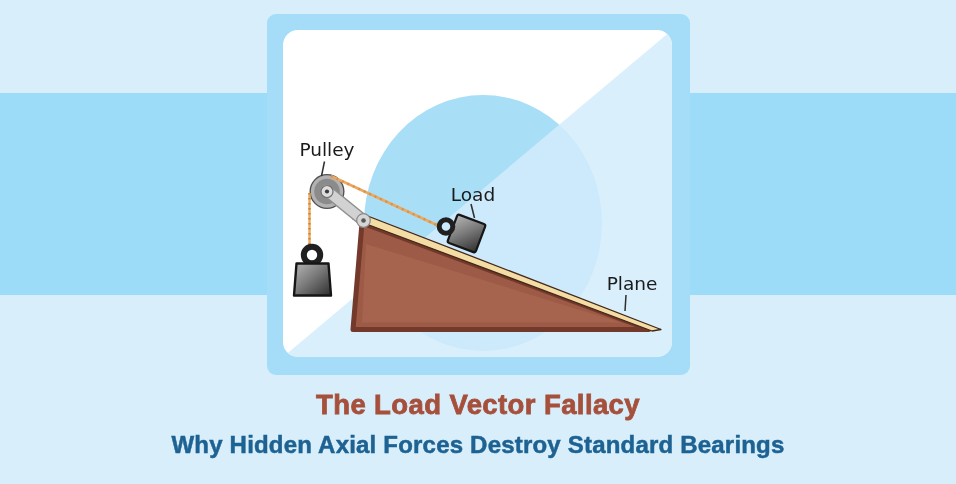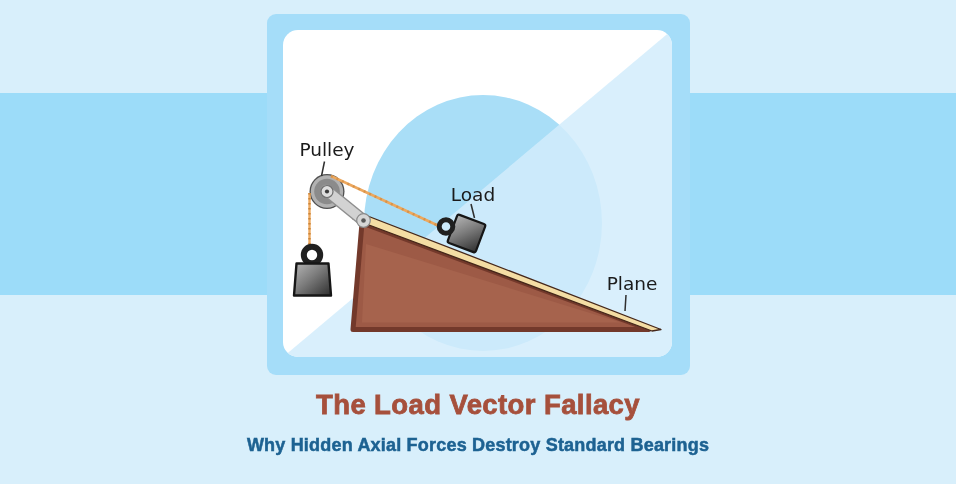--- a/index.html
+++ b/index.html
@@ -34,21 +34,21 @@
     font-family:"DejaVu Sans",sans-serif;font-size:18.5px;
     fill:var(--label_text,#1b1b1b);
   }
   .title-line{
     position:absolute;left:0;top:390px;width:956px;text-align:center;
     font-size:27.5px;line-height:30px;font-weight:800;letter-spacing:0.4px;
     color:var(--title,#a6503c);-webkit-text-stroke:0.8px var(--title,#a6503c);
   }
   .subtitle-line{
     position:absolute;left:0;top:431px;width:956px;text-align:center;
-    font-size:18px;line-height:28px;font-weight:700;letter-spacing:0.2px;
+    font-size:24px;line-height:28px;font-weight:700;letter-spacing:0.2px;
     color:var(--subtitle,#1d6292);-webkit-text-stroke:0.5px var(--subtitle,#1d6292);
   }
 </style>
 </head>
 <body>
 
 <div class="stage">
 
   <div class="band-mid"></div>
 

